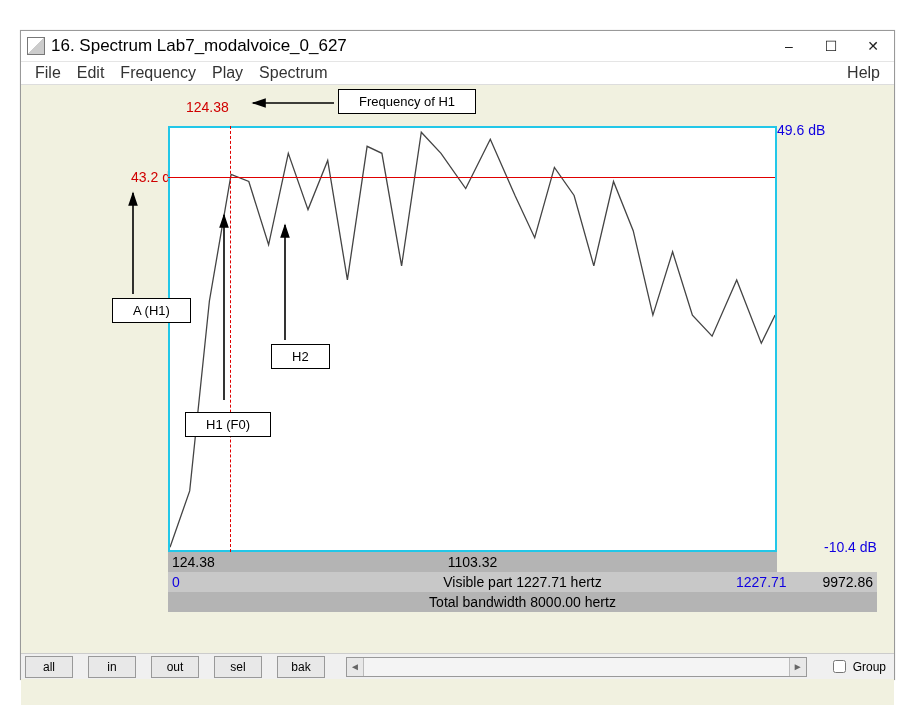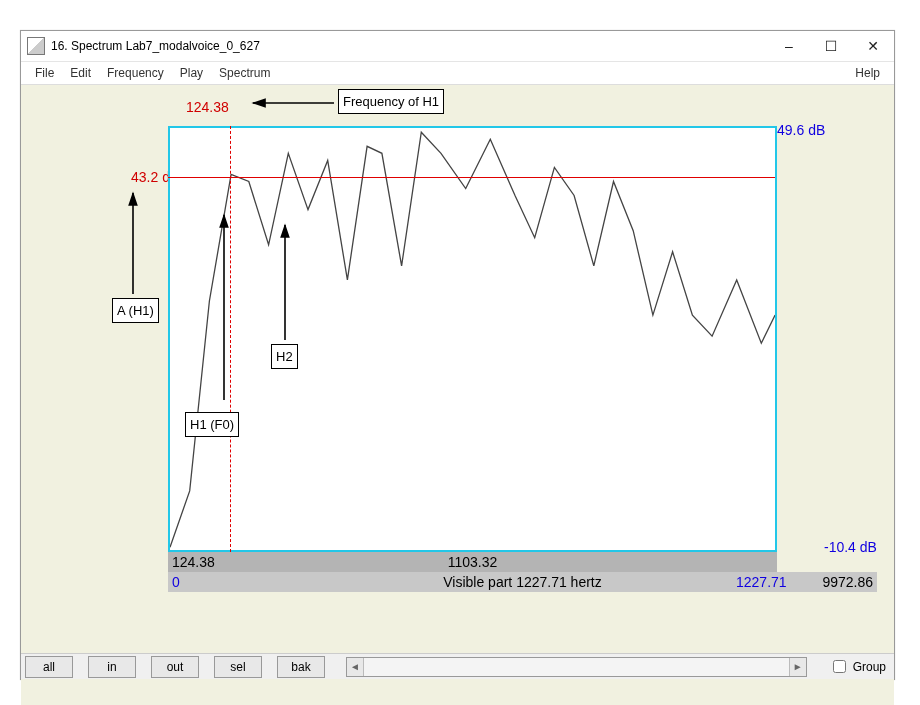--- a/index.html
+++ b/index.html
@@ -31,37 +31,37 @@
     align-items: center;
     padding: 0 0 0 6px;
   }
   .app-ico {
     width: 16px; height: 16px;
     border: 1px solid #777;
     background: linear-gradient(135deg,#fff 0 49%, #ccc 50% 100%);
     margin-right: 6px;
     display:inline-block;
   }
-  .title-text { flex: 1; font-size: 12px; color:#000; }
+  .title-text { flex: 1; font-size: 17px; color:#000; }
   .win-btns { display:flex; height:100%; }
   .win-btn {
     width: 42px;
     display:flex; align-items:center; justify-content:center;
     font-size: 14px; color:#222;
     cursor: pointer;
   }
   
   .menubar {
     height: 22px;
     display:flex; align-items:center;
     padding: 0 6px;
     border-bottom: 1px solid #ddd;
     background:#fff;
   }
-  .menu-item { padding: 0 8px; font-size:12px; color:#333; cursor:default; }
+  .menu-item { padding: 0 8px; font-size:16px; color:#333; cursor:default; }
   .menu-spacer { flex:1; }
   
   .workarea {
     position: relative;
     height: 640px;
     background: #f1f1e0;
   }
   .plotbox {
     position:absolute;
     left: 147px; top: 41px;
@@ -130,21 +130,21 @@
   .scroll-arrow.right { border-right:none; border-left:1px solid #bbb;}
   .scroll-track { flex:1; }
   .chk { display:flex; align-items:center; gap:4px; font-size:12px; padding-right:4px;}
   .chk input { width:13px; height:13px; }
 
   
   .ann-box {
     position:absolute;
     border: 1px solid #000;
     background: #fff;
-    padding: 4px 4px;
+    padding: 4px 20px;
     font-size: 13px;
     color:#000;
     white-space: nowrap;
   }
   svg.arrows { position:absolute; left:0; top:0; pointer-events:none; }
 </style>
 </head>
 <body>
 
 <div class="stage">
@@ -191,20 +191,23 @@
 
       <div class="strip strip-dark" style="left:147px; top:467px; width:609px;">
         <span class="left">124.38</span>
         <span class="center">1103.32</span>
       </div>
       <div class="strip strip-grey" style="left:147px; top:487px; width:709px;">
         <span class="left" style="color:#1000e0;">0</span>
         <span class="center">Visible part 1227.71 hertz</span>
         <span class="rightblue" style="left:568px;">1227.71</span>
         <span class="right">9972.86</span>
+      </div>
+      <div class="strip strip-dark" style="left:147px; top:507px; width:709px;">
+        <span class="center">Total bandwidth 8000.00 hertz</span>
       </div>
 
       <div class="ann-box" style="left:317px; top:4px;">Frequency of H1</div>
       <div class="ann-box" style="left:91px; top:213px;">A (H1)</div>
       <div class="ann-box" style="left:164px; top:319px;margin-top:8px;">H1 (F0)</div>
       <div class="ann-box" style="left:250px; top:259px;">H2</div>
 
       <svg class="arrows" width="873" height="568">
         <defs>
           <marker id="ah" markerWidth="10" markerHeight="10" refX="8" refY="3" orient="auto">

